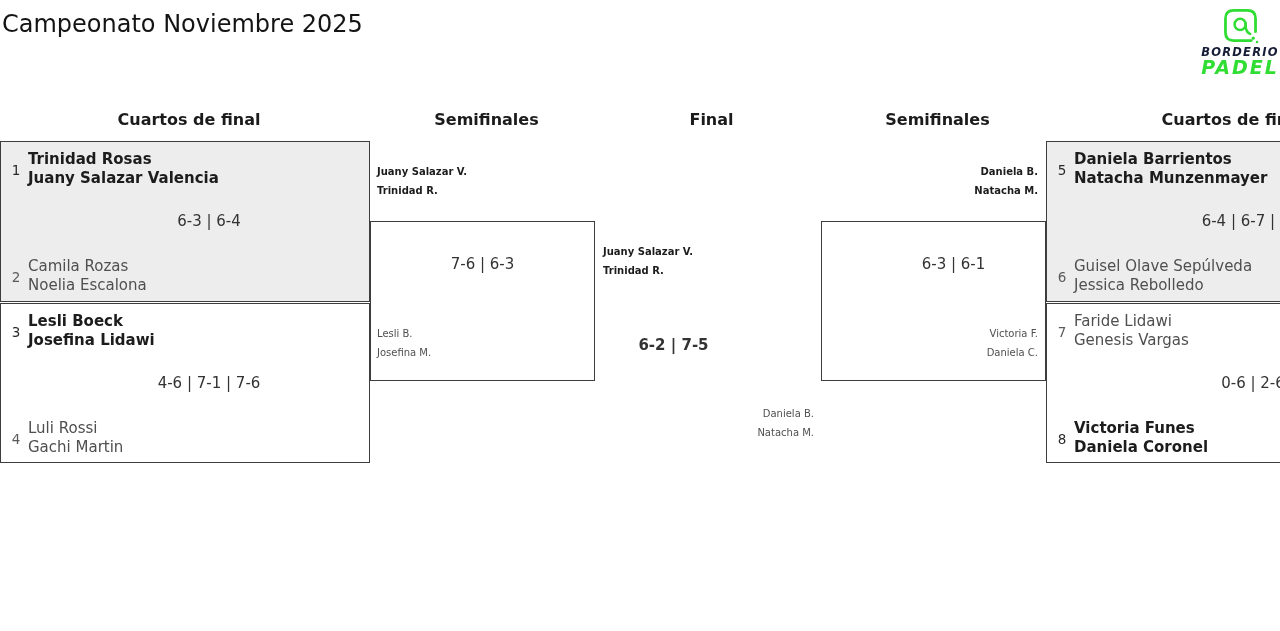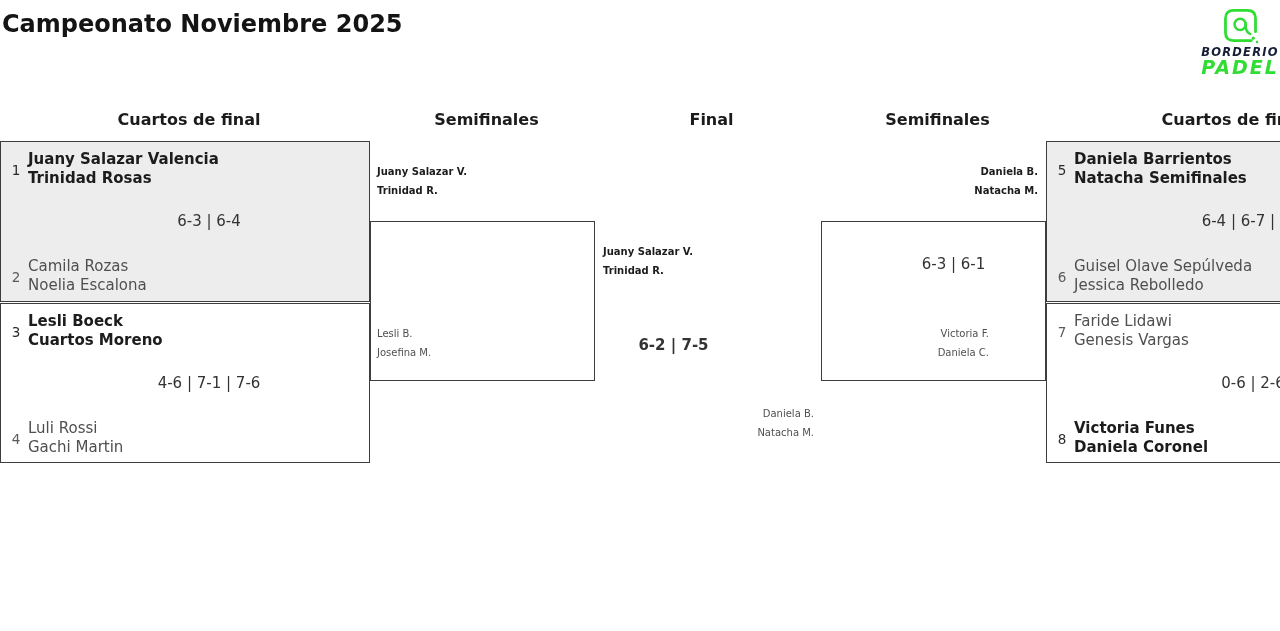--- a/index.html
+++ b/index.html
@@ -9,21 +9,21 @@
     width: 1280px;
     height: 631px;
     background: #ffffff;
     overflow: hidden;
     font-family: "DejaVu Sans", "Liberation Sans", sans-serif;
     color: #1c1c1c;
   }
 
   
   .title { position: absolute; left: 2px; top: 8px; }
-  .title div { font-size: 24px; font-weight: 700; line-height: 33px; color: #141414; letter-spacing: 0; }
+  .title div { font-size: 24px; font-weight: 400; line-height: 33px; color: #141414; letter-spacing: 0; }
 
   
   .logo { position: absolute; left: 1195px; top: 7px; width: 90px; text-align: center; }
   .logo svg { display: block; margin: 0 auto; }
   .logo-top { font-size: 11.5px; font-weight: 800; font-style: italic; letter-spacing: 1.2px; color: #171d36; margin-top: 1px; }
   .logo-bottom { font-size: 19px; font-weight: 800; font-style: italic; letter-spacing: 2px; color: #2fdd33; margin-top: -3px; }
 
   
   .hdr { position: absolute; top: 110px; font-size: 16px; font-weight: 600; color: #1b1b1b; text-align: center; white-space: nowrap; padding-left: 8px; }
   .h-qf-l { left: 0; width: 370px; }
@@ -84,50 +84,50 @@
 
   <div class="hdr h-qf-l">Cuartos de final</div>
   <div class="hdr h-sf-l">Semifinales</div>
   <div class="hdr h-fin">Final</div>
   <div class="hdr h-sf-r">Semifinales</div>
   <div class="hdr h-qf-r">Cuartos de final</div>
 
   <div class="box gray qf1">
     <span class="seed sa sd">1</span>
     <div class="qteam ta w">
+      <div>Trinidad Rosas</div>
       <div>Juany Salazar Valencia</div>
-      <div>Trinidad Rosas</div>
     </div>
     <div class="qscore">6-3 | 6-4</div>
     <span class="seed sb sl">2</span>
     <div class="qteam tb l">
       <div>Camila Rozas</div>
       <div>Noelia Escalona</div>
     </div>
   </div>
 
   <div class="box qf2">
     <span class="seed sa sd">3</span>
     <div class="qteam ta w">
       <div>Lesli Boeck</div>
-      <div>Cuartos Moreno</div>
+      <div>Josefina Lidawi</div>
     </div>
     <div class="qscore">4-6 | 7-1 | 7-6</div>
     <span class="seed sb sl">4</span>
     <div class="qteam tb l">
       <div>Luli Rossi</div>
       <div>Gachi Martin</div>
     </div>
   </div>
 
   <div class="box gray qf3">
     <span class="seed sa sd">5</span>
     <div class="qteam ta w">
       <div>Daniela Barrientos</div>
-      <div>Natacha Semifinales</div>
+      <div>Natacha Munzenmayer</div>
     </div>
     <div class="qscore">6-4 | 6-7 | 7-6</div>
     <span class="seed sb sl">6</span>
     <div class="qteam tb l">
       <div>Guisel Olave Sepúlveda</div>
       <div>Jessica Rebolledo</div>
     </div>
   </div>
 
   <div class="box qf4">
@@ -144,31 +144,32 @@
     </div>
   </div>
 
   <div class="box sf1"></div>
   <div class="box sf2"></div>
 
   <div class="fteam w" style="left:377px; top:162px;">
     <div>Juany Salazar V.</div>
     <div>Trinidad R.</div>
   </div>
+  <div class="fscore" style="left:370px; width:225px; top:255px;">7-6 | 6-3</div>
   <div class="fteam l" style="left:377px; top:324px;">
     <div>Lesli B.</div>
     <div>Josefina M.</div>
   </div>
 
   <div class="fteam w alignr" style="left:821px; width:217px; top:162px;">
     <div>Daniela B.</div>
     <div>Natacha M.</div>
   </div>
   <div class="fscore" style="left:821px; width:265px; top:255px;">6-3 | 6-1</div>
-  <div class="fteam l alignr" style="left:772px; width:217px; top:324px;">
+  <div class="fteam l alignr" style="left:821px; width:217px; top:324px;">
     <div>Victoria F.</div>
     <div>Daniela C.</div>
   </div>
 
   <div class="fteam w" style="left:603px; top:242px;">
     <div>Juany Salazar V.</div>
     <div>Trinidad R.</div>
   </div>
   <div class="fscore" style="left:561px; width:225px; top:336px;font-weight:bold;">6-2 | 7-5</div>
   <div class="fteam l alignr" style="left:595px; width:219px; top:404px;">

